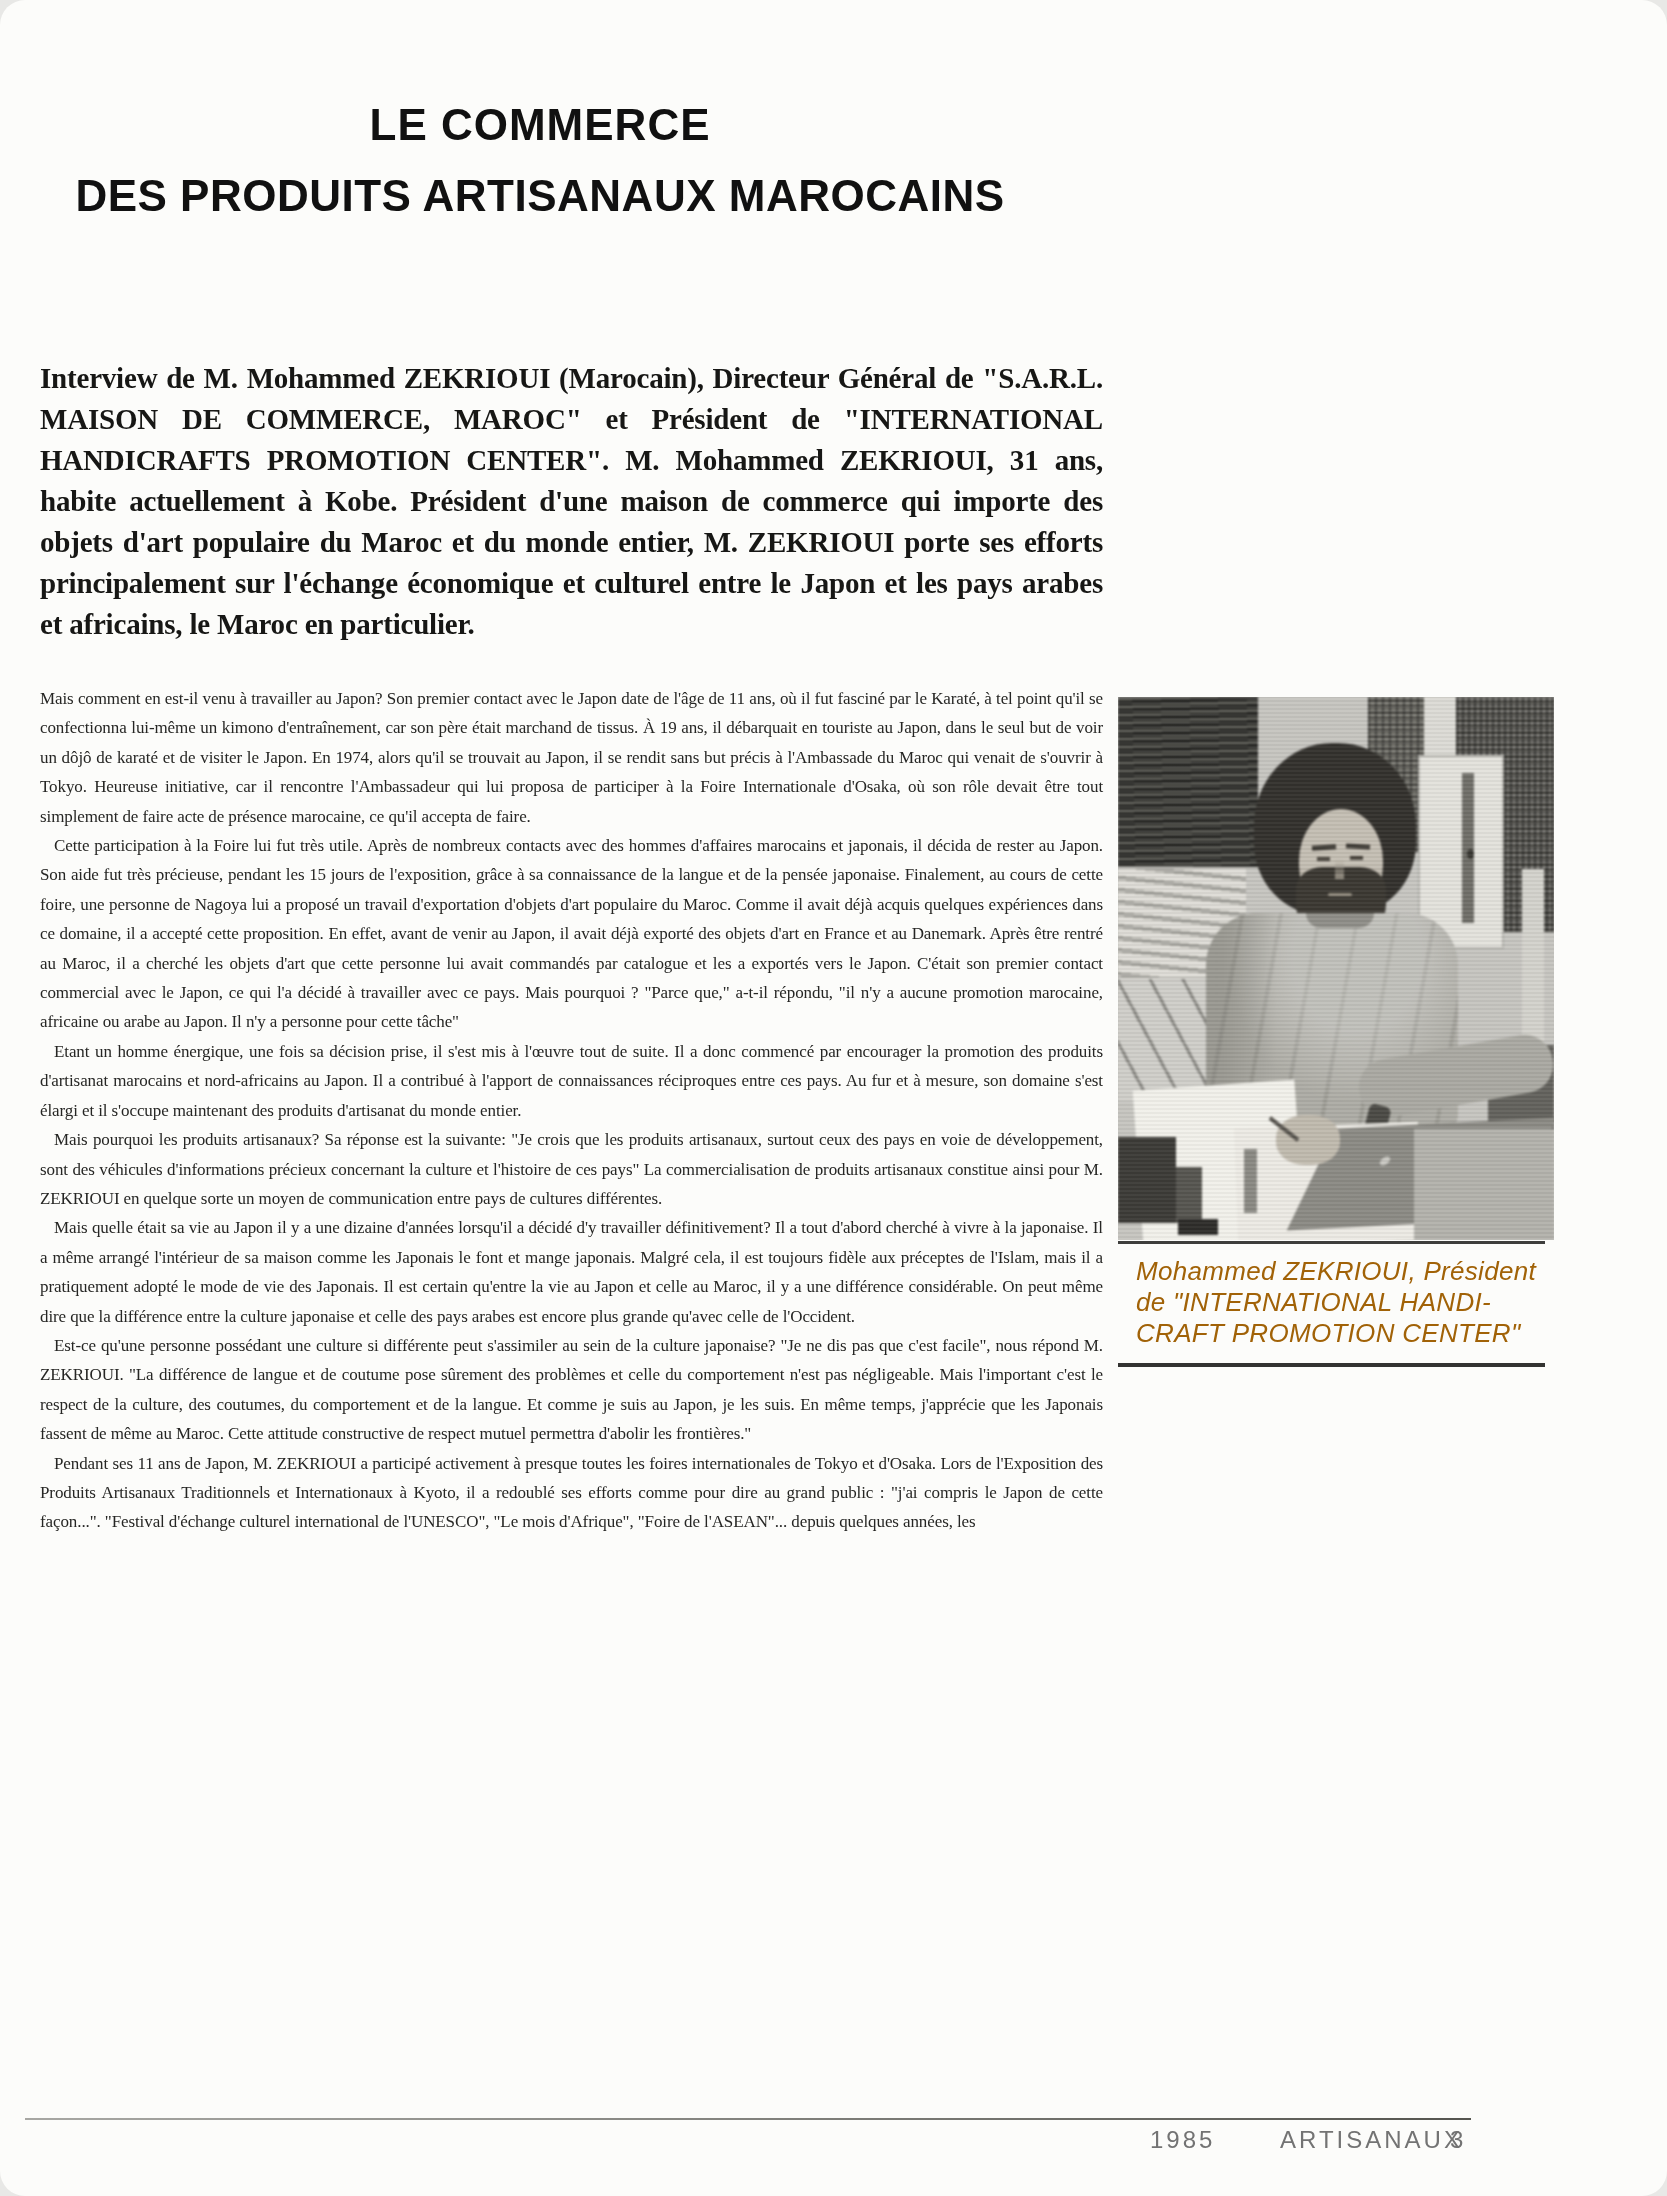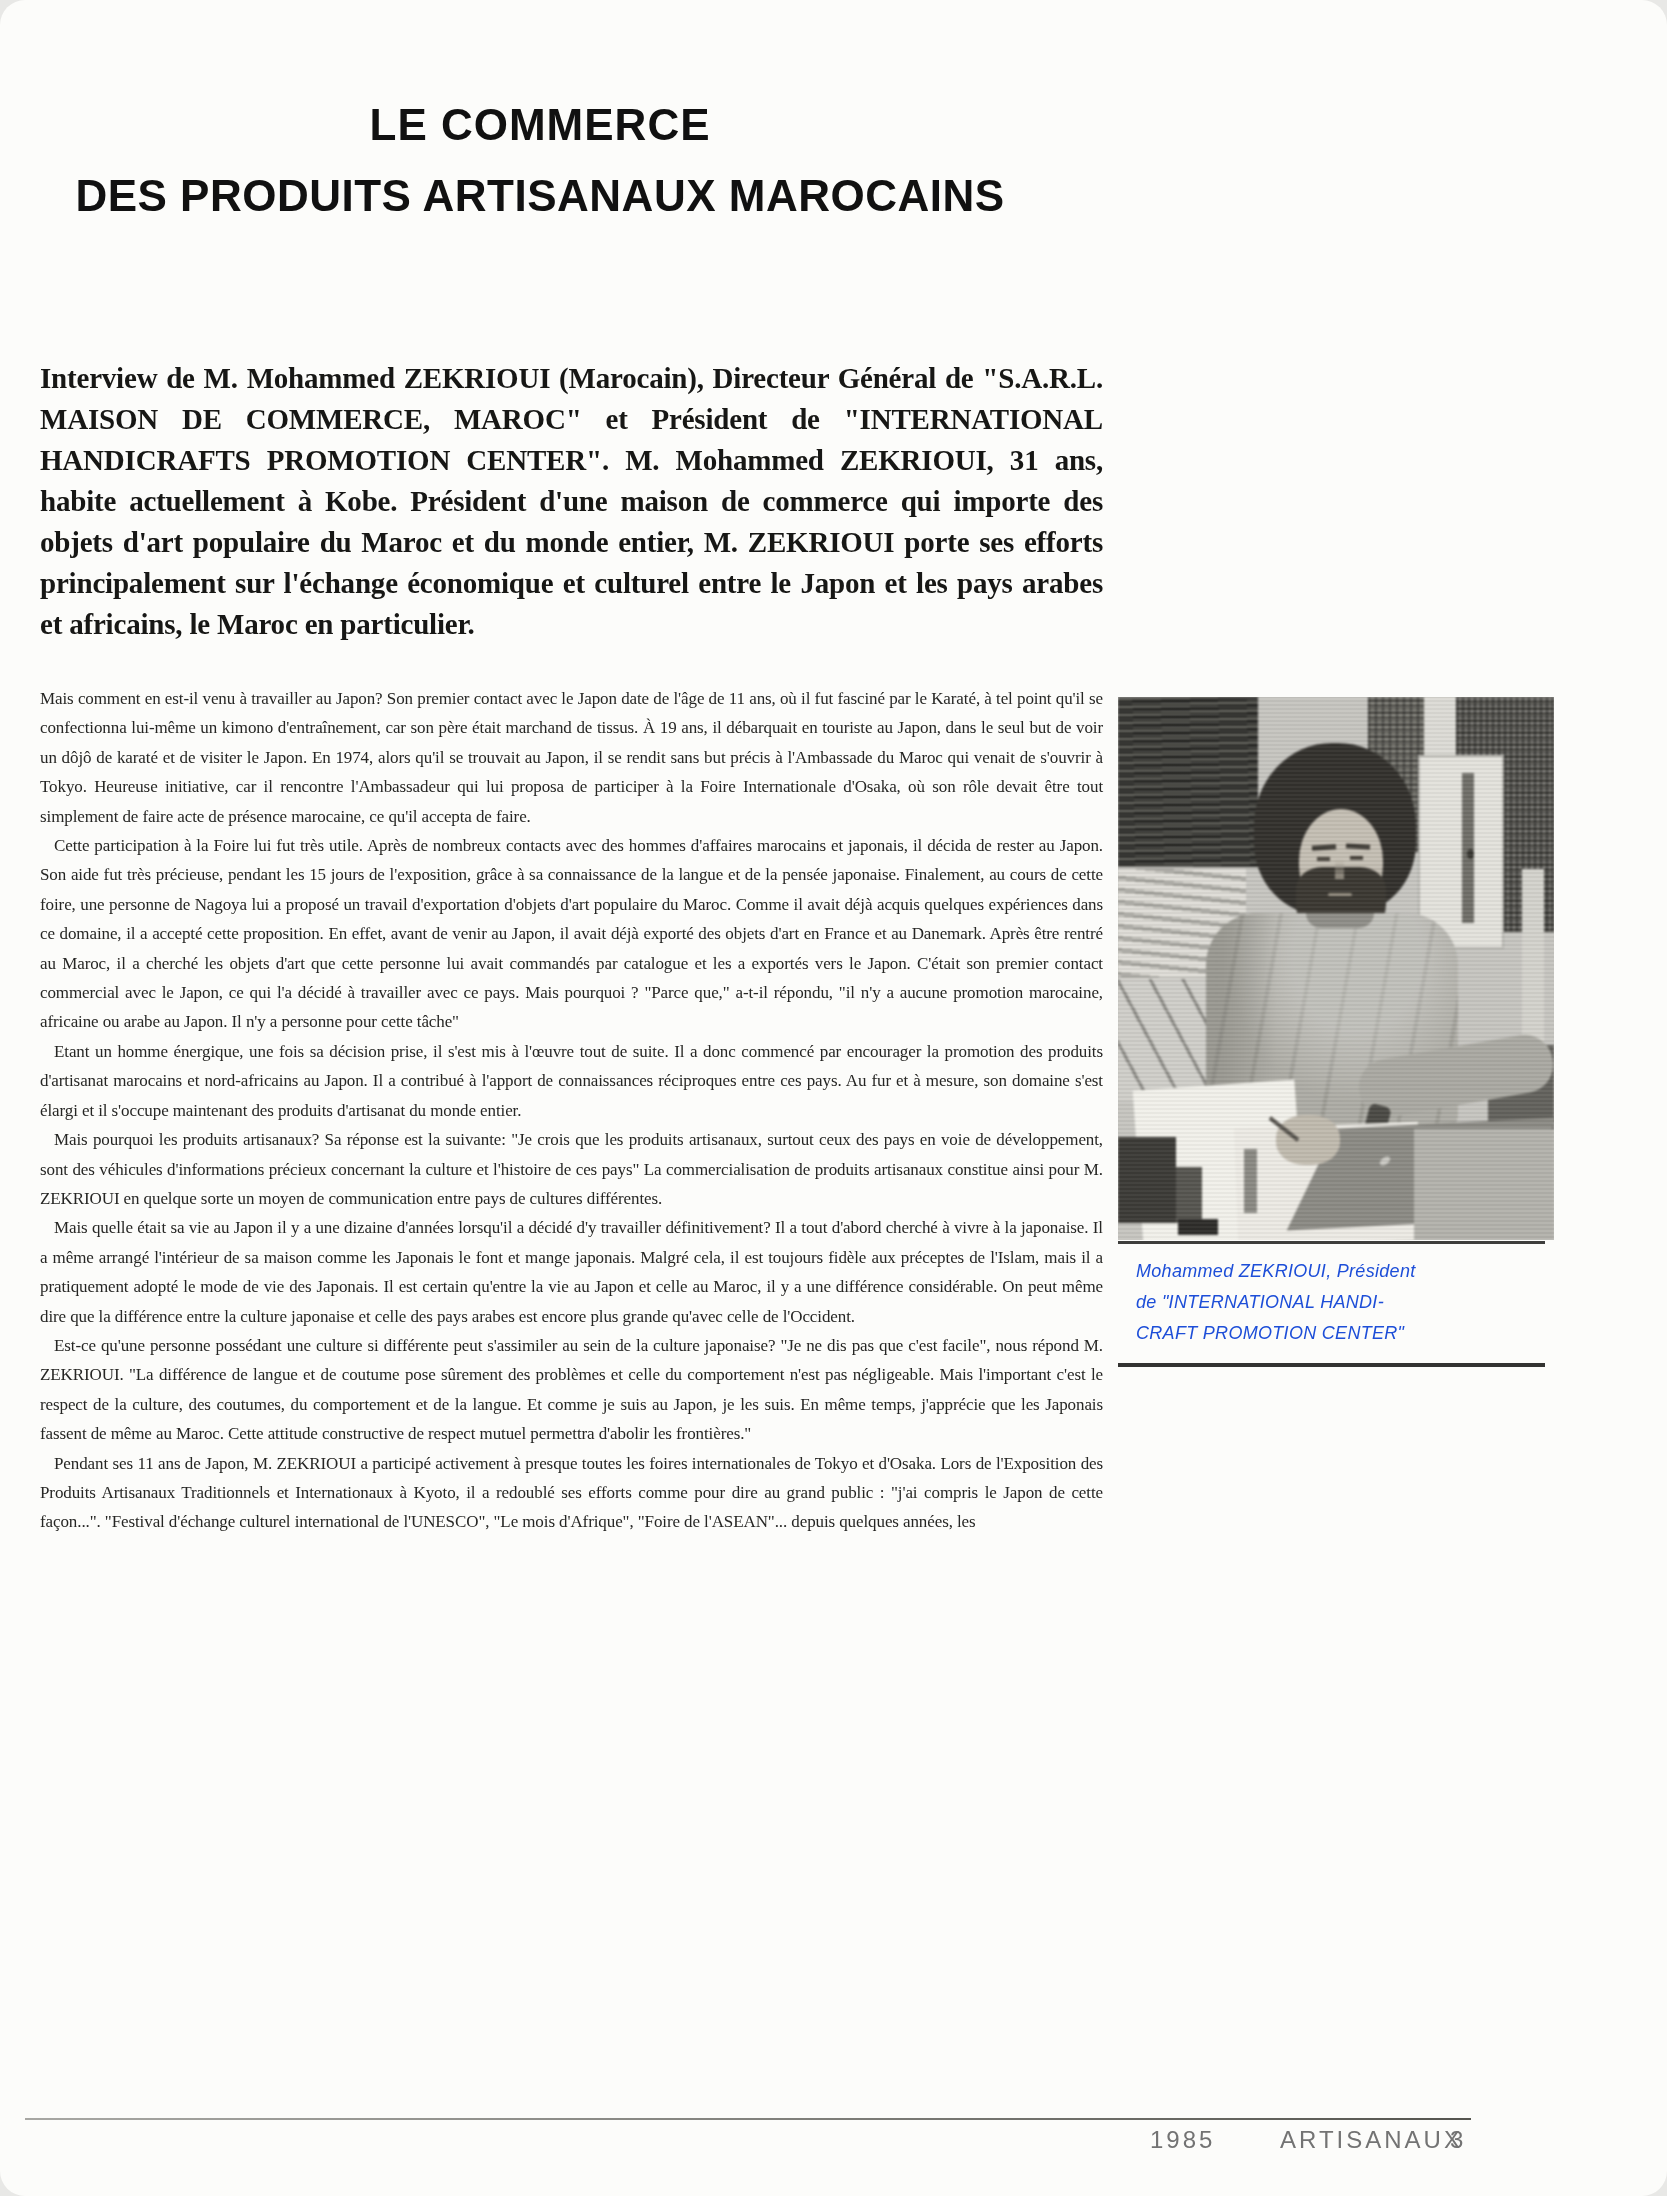--- a/index.html
+++ b/index.html
@@ -95,21 +95,21 @@
   .ph-dark-obj{left:0;top:440px;width:58px;height:86px;background:#3c3b37;}
   .ph-dark-obj2{left:58px;top:470px;width:26px;height:56px;background:#565550;}
   .ph-dark-mark{left:60px;top:522px;width:40px;height:16px;background:#2e2d2a;}
   .photo::after{content:"";position:absolute;inset:0;
     background:repeating-linear-gradient(0deg,rgba(255,255,255,.04) 0 2px,rgba(0,0,0,.04) 2px 4px);}
   
   .caption-rule-top{position:absolute;left:1118px;top:1241px;width:427px;height:3px;background:#3e3e3c;}
   .caption{
     position:absolute;left:1136px;top:1256px;width:410px;
     font-family:"Liberation Sans", sans-serif;font-style:italic;
-    font-size:18px;line-height:31px;color:#1d4ed8;letter-spacing:0.3px;
+    font-size:26px;line-height:31px;color:#a16207;letter-spacing:0.3px;
   }
   .caption span{display:block;}
   .caption-rule-bottom{position:absolute;left:1118px;top:1363px;width:427px;height:4px;background:#333331;}
   
   .footer-rule{position:absolute;left:25px;top:2118px;width:1446px;height:2px;
     background:linear-gradient(90deg,#a7a7a3,55%,#55554f);}
   .footer-year,.footer-mag,.footer-pagenum{
     position:absolute;top:2126px;
     font-family:Liberation Sans, sans-serif;
     font-size:24px;color:#737373;letter-spacing:3px;

